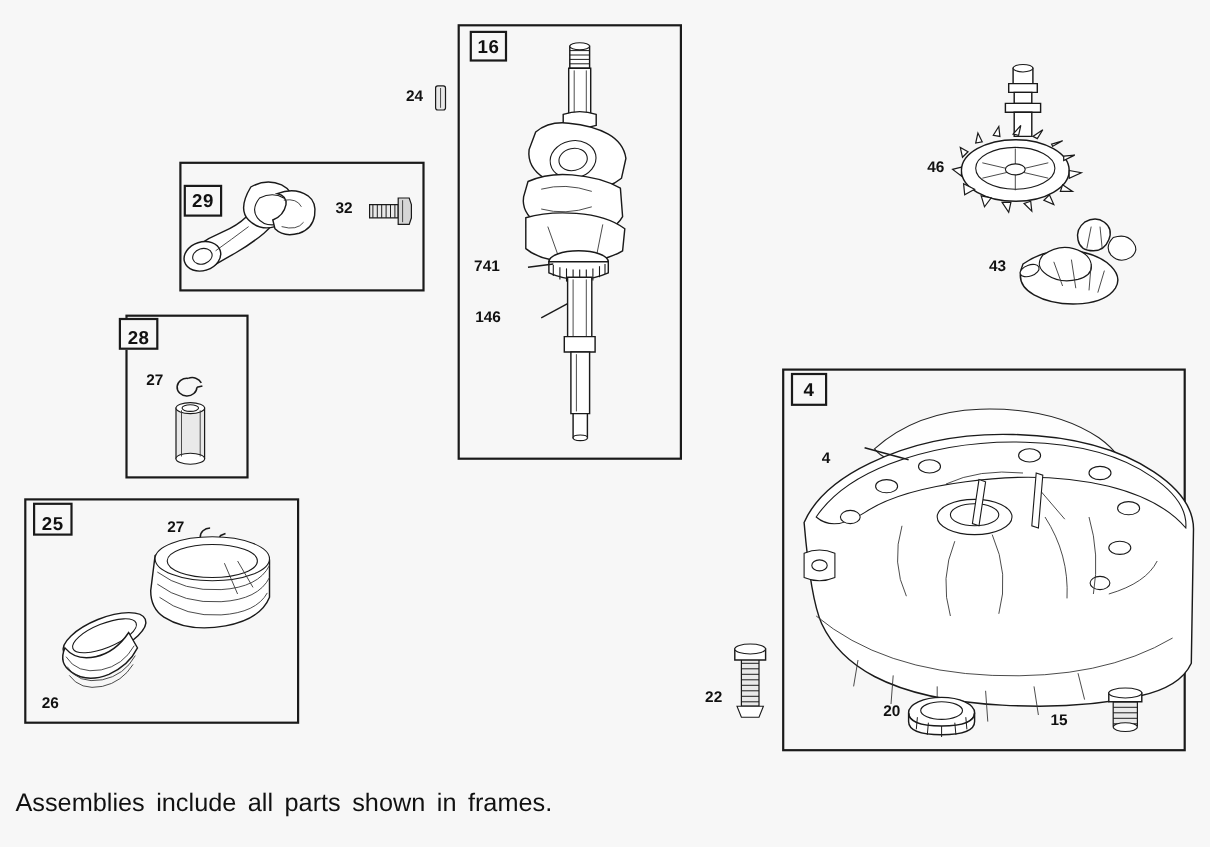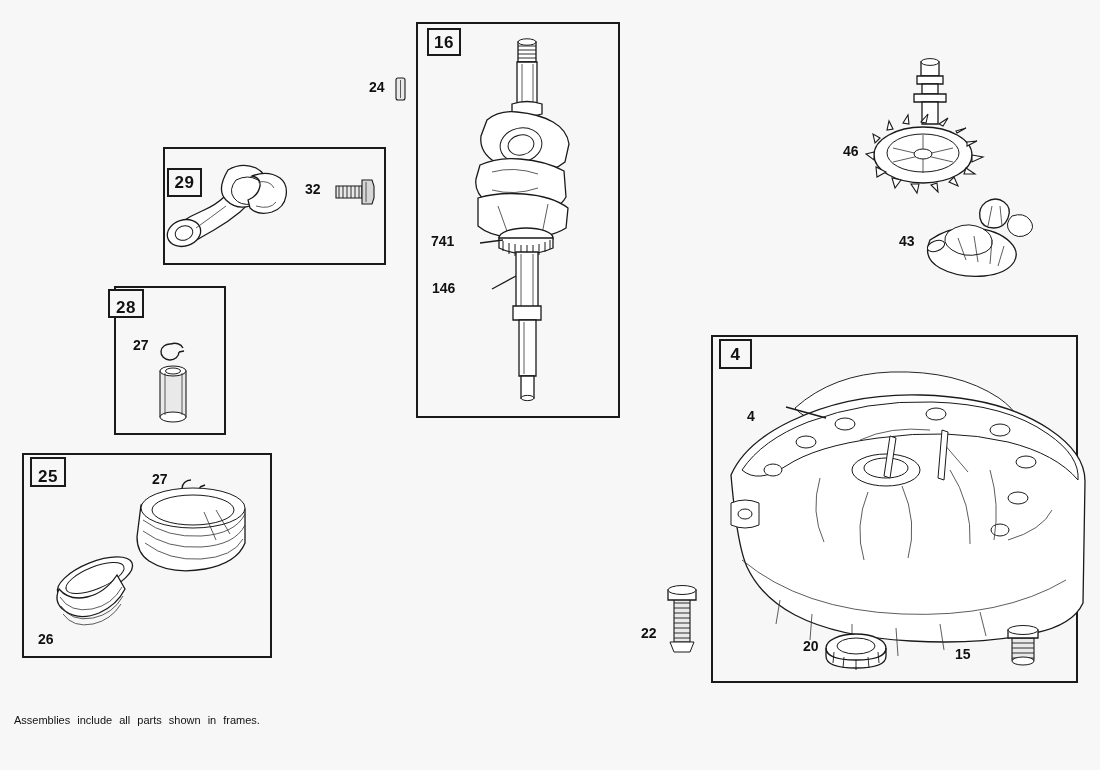--- a/index.html
+++ b/index.html
@@ -42,21 +42,21 @@
   }
   .lbl {
     position: absolute;
     font-size: 14px;
     font-weight: bold;
     line-height: 1;
     white-space: nowrap;
   }
   .note {
     position: absolute;
-    font-size: 11px;
+    font-size: 23px;
     line-height: 1.45;
     word-spacing: 4px;
     max-width: 520px;
   }
   svg.art {
     position: absolute;
     left: 0; top: 0;
     width: 1100px;
     height: 770px;
     overflow: visible;

